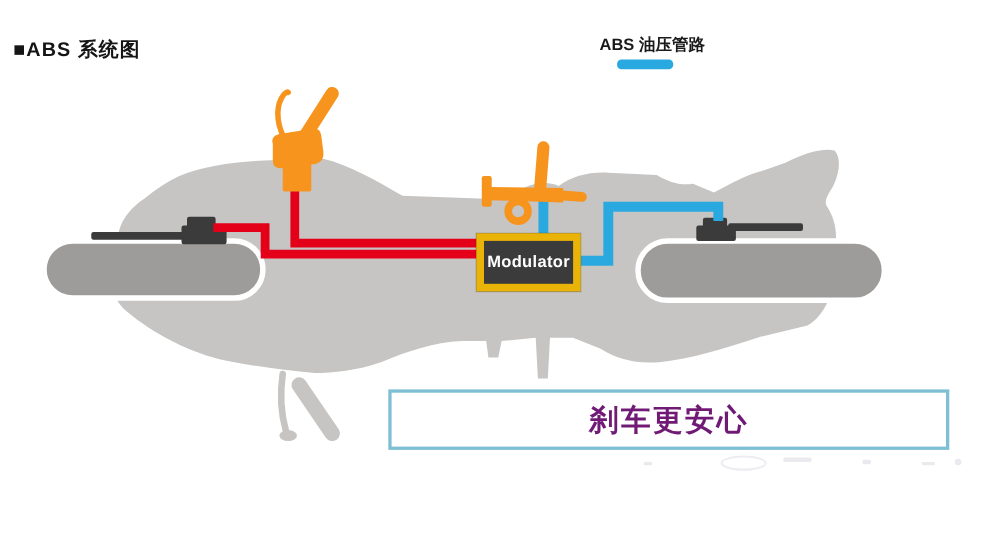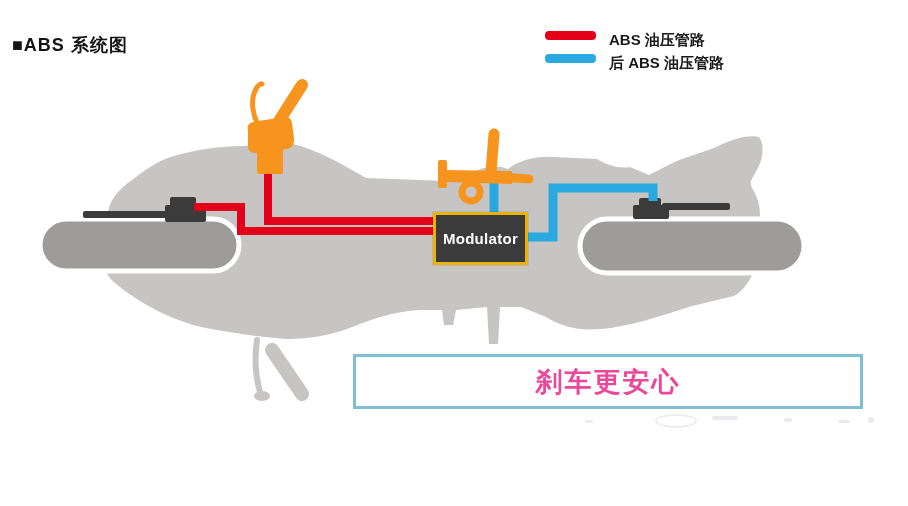--- a/index.html
+++ b/index.html
@@ -7,63 +7,62 @@
     position:relative;width:908px;height:432px;background:#ffffff;overflow:hidden;
     font-family:"Liberation Sans", sans-serif;
   }
   
   .page-title{
     position:absolute;left:12px;top:33px;
     font-size:18px;font-weight:bold;color:#151515;letter-spacing:1px;
   }
   
   .legend{position:absolute;left:545px;top:31px;}
-  .legend-row{display:flex;align-items:flex-start;height:19px;margin-bottom:4px;}
+  .legend-row{display:flex;align-items:center;height:19px;margin-bottom:4px;flex-direction:column;}
   .legend-swatch{width:51px;height:9px;border-radius:4px;margin-right:13px;}
   .legend-swatch.red{background:#e50019;}
   .legend-swatch.blue{background:#2aa9e0;}
   .legend-label{font-size:15px;font-weight:bold;color:#1a1a1a;}
   
   .diagram-svg{position:absolute;left:0;top:0;}
   
   .modulator{
     position:absolute;left:433px;top:212px;width:95px;height:53px;
-    background:#3b3b3b;border:3px solid #eab308;box-sizing:border-box;
+    background:#3b3b3b;border:7px solid #eab308;box-sizing:border-box;
     display:flex;align-items:center;justify-content:center;
     color:#ffffff;font-size:15px;font-weight:bold;letter-spacing:.3px;
     box-shadow:0 0 0 1px rgba(0,0,0,.08);
   }
   
   .message-box{
     position:absolute;left:353px;top:354px;width:510px;height:55px;
     background:#ffffff;border:3px solid #7fbfd4;box-sizing:border-box;
     display:flex;align-items:center;justify-content:center;
   }
   .message-text{
-    font-size:27px;font-weight:bold;color:#ec4899;letter-spacing:2px;
+    font-size:27px;font-weight:bold;color:#701a75;letter-spacing:2px;
   }
   
   .smudge{position:absolute;background:#e9e9ee;border-radius:3px;}
   .smudge.ring{background:transparent;border:2px solid #ededf1;border-radius:50%;}
 </style>
 </head>
 <body>
 
 <div id="canvas">
 
   <div class="page-title">■ABS 系统图</div>
 
   <div class="legend">
     <div class="legend-row">
       <span class="legend-swatch red"></span>
       <span class="legend-label">ABS 油压管路</span>
     </div>
     <div class="legend-row">
       <span class="legend-swatch blue"></span>
-      <span class="legend-label">后 ABS 油压管路</span>
     </div>
   </div>
 
   <svg class="diagram-svg" width="908" height="506" viewBox="0 0 908 506">
 
     <path fill="#c6c5c4" d="M 110 230
          C 102 210, 114 192, 132 180
          C 142 172, 152 165, 163 160
          C 185 151, 212 147, 240 146
          L 293 144

